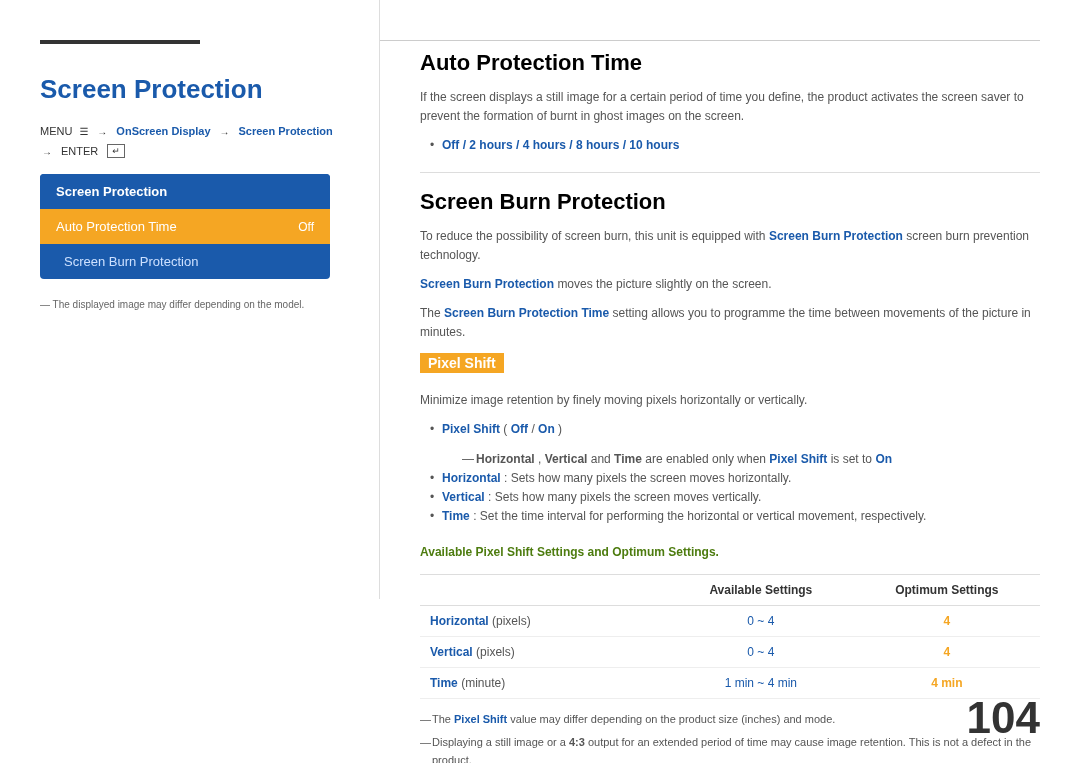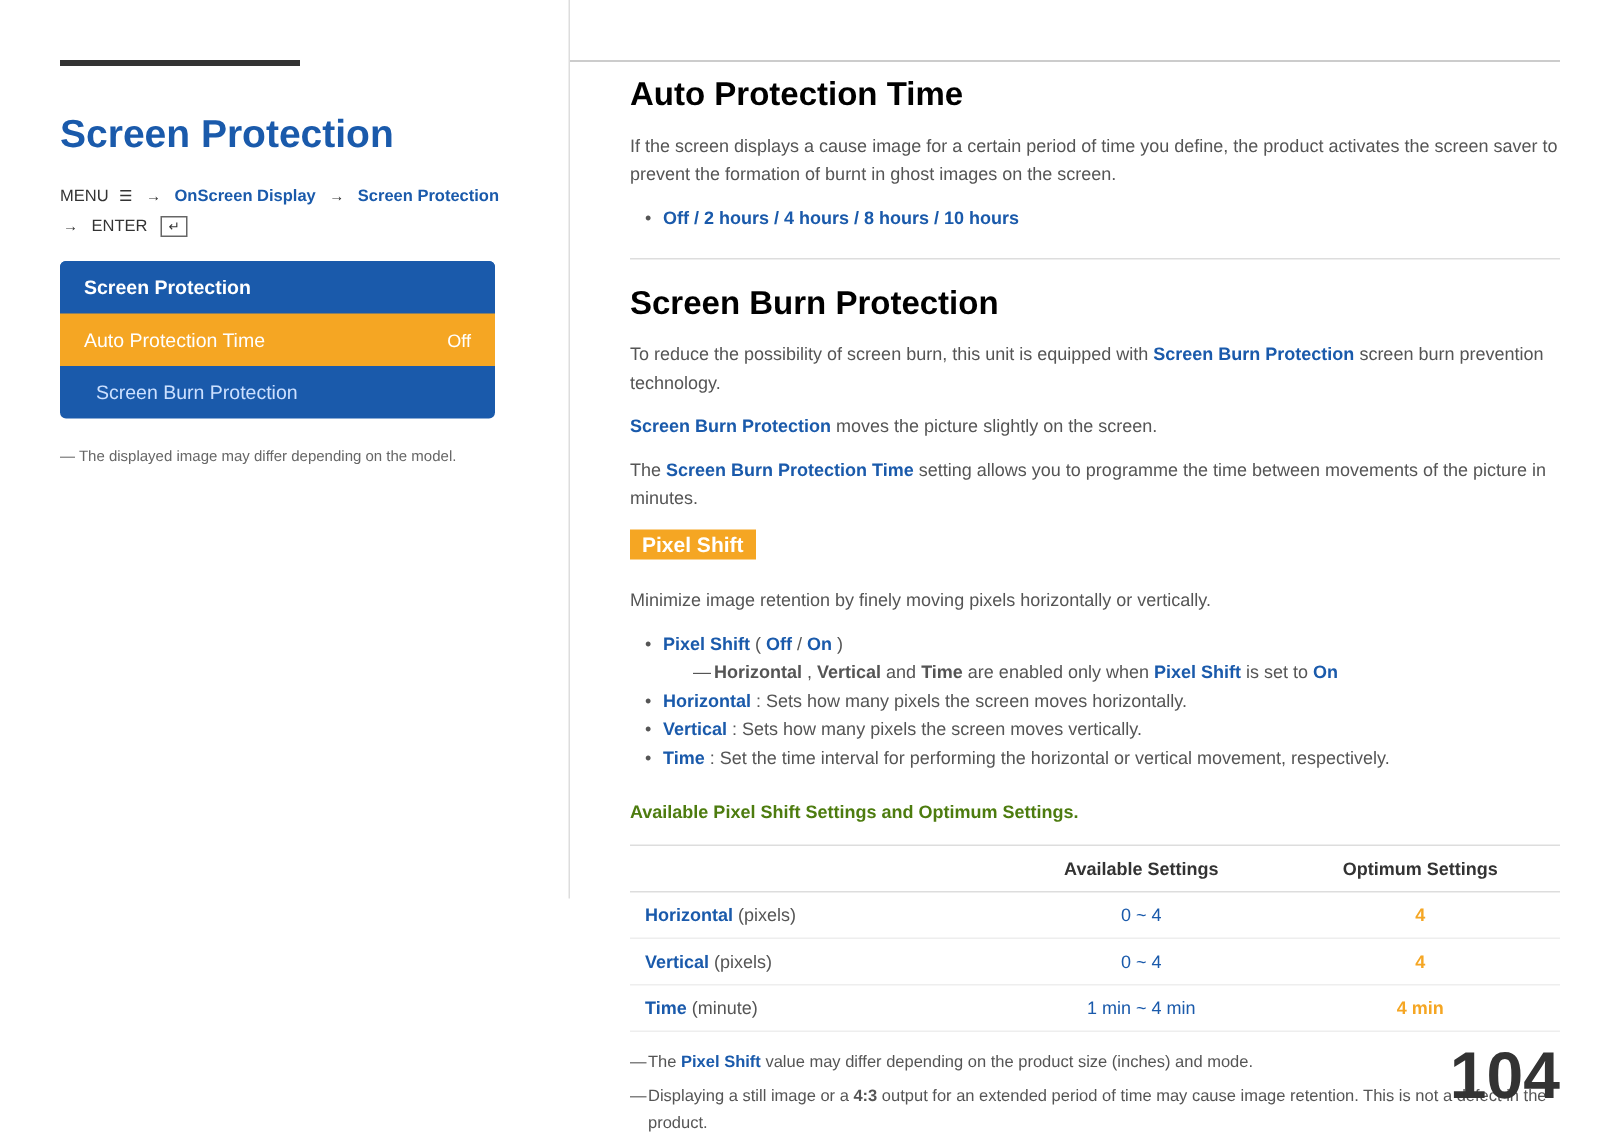--- a/index.html
+++ b/index.html
@@ -259,20 +259,21 @@
     .sub-bullet {
       list-style: none;
       margin-left: 20px;
     }
     .sub-bullet li {
       font-size: 12px;
       color: #555;
       line-height: 1.6;
       position: relative;
       padding-left: 14px;
+      margin-top: 11px;
     }
     .sub-bullet li::before {
       content: "—";
       position: absolute;
       left: 0;
     }
   </style>
 </head>
 <body>
 
@@ -303,21 +304,21 @@
       <span>Screen Burn Protection</span>
     </div>
   </div>
 
   <p class="note-text">The displayed image may differ depending on the model.</p>
 </div>
 
 <div class="right-panel">
 
   <h2 class="section-title">Auto Protection Time</h2>
-  <p class="section-desc">If the screen displays a cause image for a certain period of time you define, the product activates the screen saver to prevent the formation of burnt in ghost images on the screen.</p>
+  <p class="section-desc">If the screen displays a still image for a certain period of time you define, the product activates the screen saver to prevent the formation of burnt in ghost images on the screen.</p>
   <ul class="bullet-list">
     <li>
       <span style="color:#1a5aab; font-weight:bold;">Off / 2 hours / 4 hours / 8 hours / 10 hours</span>
     </li>
   </ul>
 
   <hr class="divider">
 
   <h2 class="section-title">Screen Burn Protection</h2>
 

